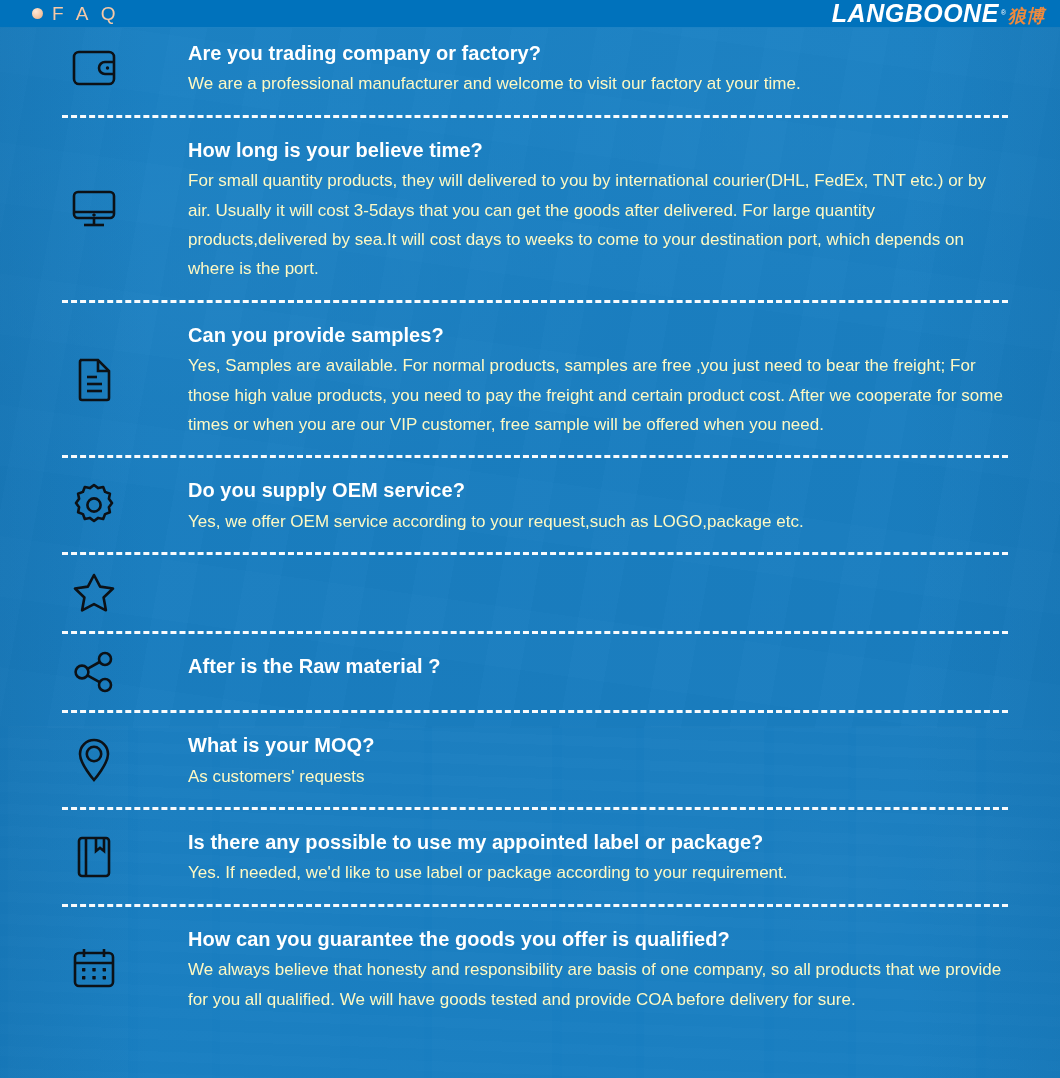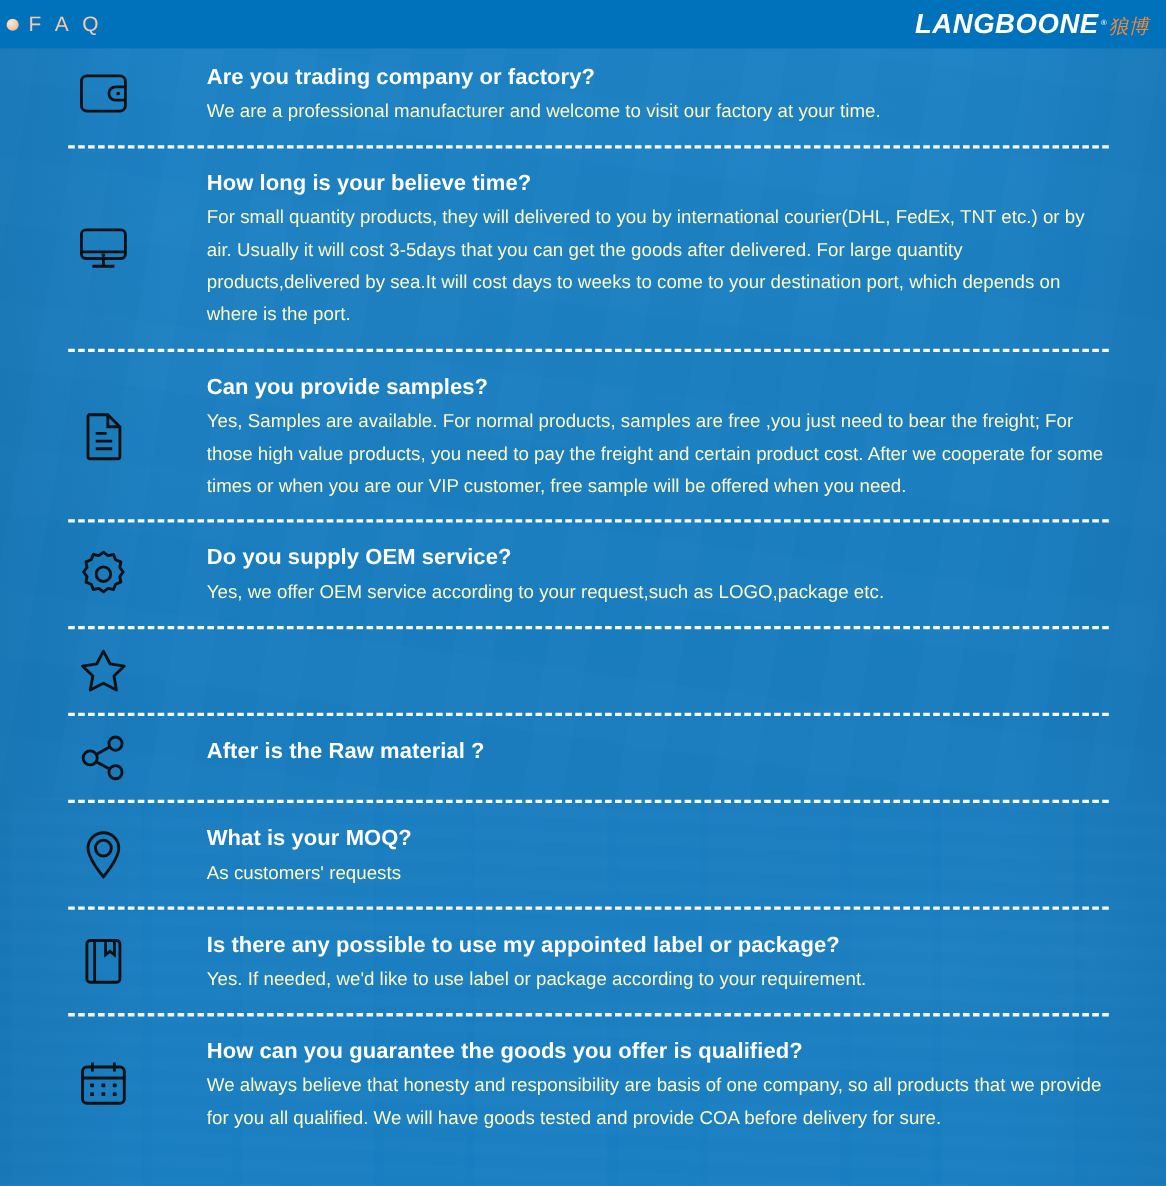--- a/index.html
+++ b/index.html
@@ -64,26 +64,26 @@
     position: absolute;
     inset: 0;
     background:
       linear-gradient(90deg, rgba(16,94,150,0.22) 0%, rgba(16,94,150,0.00) 14%,
                              rgba(16,94,150,0.00) 86%, rgba(16,94,150,0.20) 100%);
   }
 
   
   .header {
     position: relative;
-    height: 44px;
+    height: 27px;
     background: #0072bc;
     display: flex;
     align-items: center;
     justify-content: space-between;
-    padding: 0 10px 0 6px;
+    padding: 0 10px 0 32px;
     box-sizing: border-box;
     z-index: 5;
   }
   .header-left {
     display: flex;
     align-items: center;
     gap: 9px;
   }
   .faq-bullet {
     width: 11px;
@@ -115,21 +115,21 @@
   }
   .logo-tm {
     color: #ffffff;
     font-size: 7px;
     font-style: italic;
     position: relative;
     top: -7px;
   }
   .logo-cn {
     color: #f08a3c;
-    font-weight: normal;
+    font-weight: bold;
     font-style: italic;
     font-size: 18px;
     line-height: 1;
     letter-spacing: 0px;
   }
 
   
   .content {
     position: relative;
     z-index: 4;

